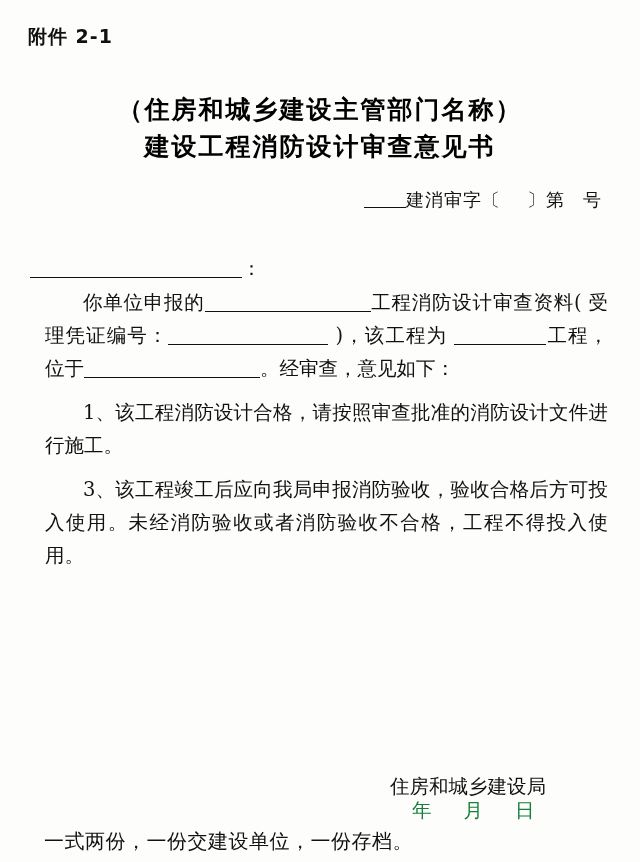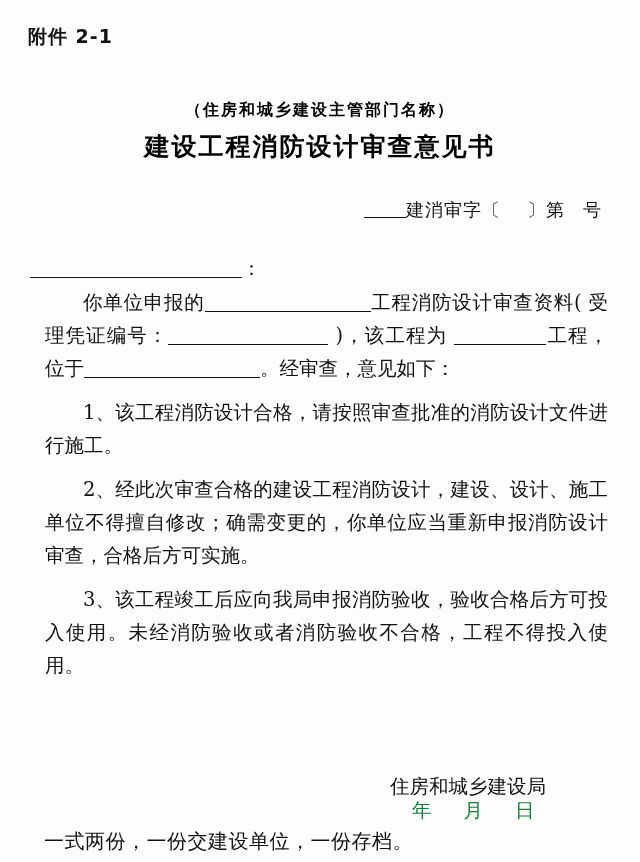--- a/index.html
+++ b/index.html
@@ -33,37 +33,37 @@
     color: #111;
   }
   .title-block {
     position: absolute;
     left: 0;
     top: 92px;
     width: 640px;
     text-align: center;
   }
   .title-line1 {
-    font-size: 16px;
+    font-size: 25px;
     font-weight: bold;
     letter-spacing: 2px;
     line-height: 36px;
     color: #000;
   }
   .title-line2 {
     font-size: 25px;
     font-weight: bold;
     letter-spacing: 2px;
     line-height: 38px;
     color: #000;
   }
   .doc-number {
     position: absolute;
     right: 38px;
-    top: 198px;
+    top: 188px;
     font-size: 18px;
     letter-spacing: 1px;
     white-space: nowrap;
     color: #111;
   }
   .ul-s { display: inline-block; border-bottom: 1.5px solid #111; width: 42px; height: 17px; vertical-align: -2px; }
   .gap-brk { display: inline-block; width: 26px; }
   .gap-sm { display: inline-block; width: 18px; }
 
   .addressee {
@@ -153,21 +153,20 @@
   </div>
 
   <div class="body-text">
 
     <p class="para indent">
       <span>你单位申报的</span><span class="ul-a"></span><span>工程消防设计审查资料( 受理凭证编号：</span><span class="ul-b"></span><span> )，该工程为 </span><span class="ul-c"></span><span>工程，位于</span><span class="ul-d"></span><span>。经审查，意见如下：</span>
     </p>
 
     <p class="para indent">1、该工程消防设计合格，请按照审查批准的消防设计文件进行施工。</p>
 
-    <p class="para indent">2、经此次审查合格的建设工程消防设计，建设、设计、施工单位不得擅自修改；确需变更的，你单位应当重新申报消防设计审查，合格后方可实施。</p>
 
     <p class="para indent">3、该工程竣工后应向我局申报消防验收，验收合格后方可投入使用。未经消防验收或者消防验收不合格，工程不得投入使用。</p>
 
   </div>
 
   <div class="signature">住房和城乡建设局</div>
 
   <div class="sig-date">
     <span>年</span><span class="date-gap"></span><span>月</span><span class="date-gap"></span><span>日</span>
   </div>

